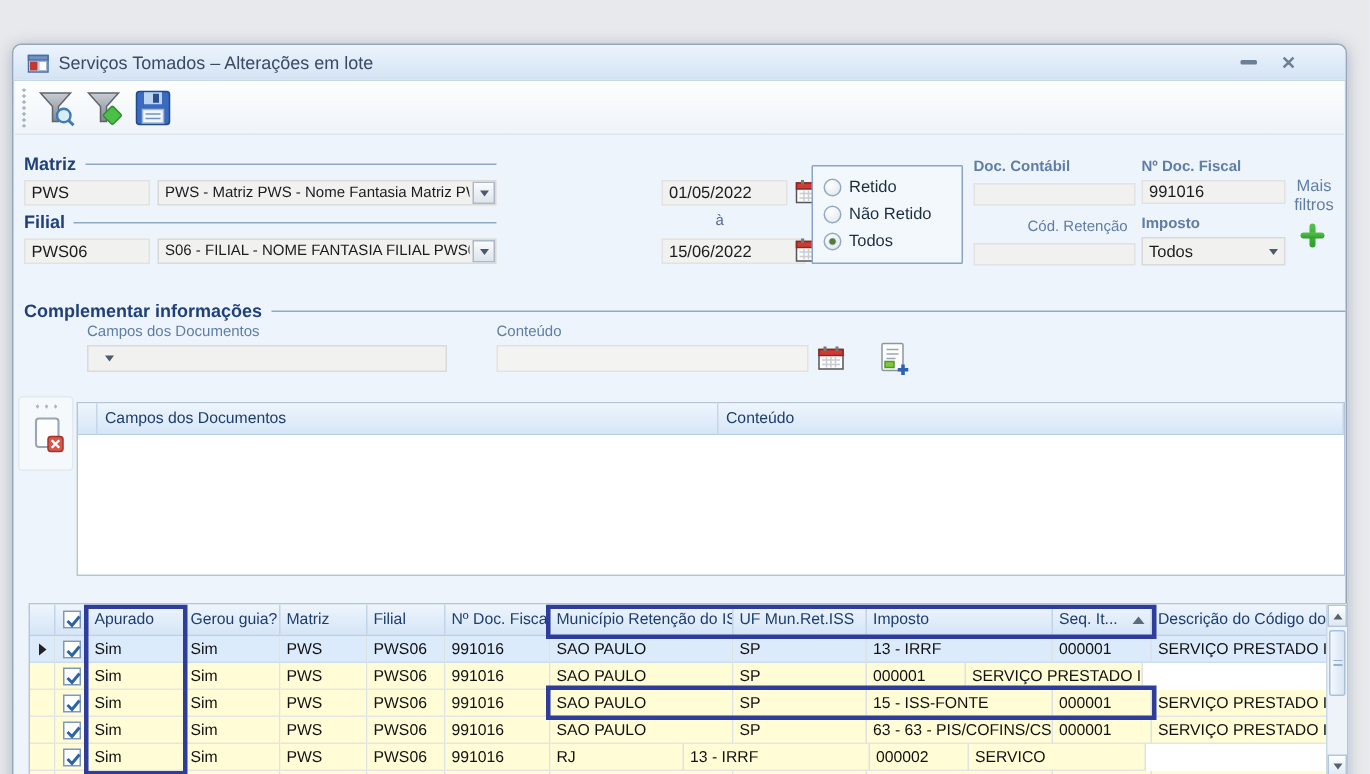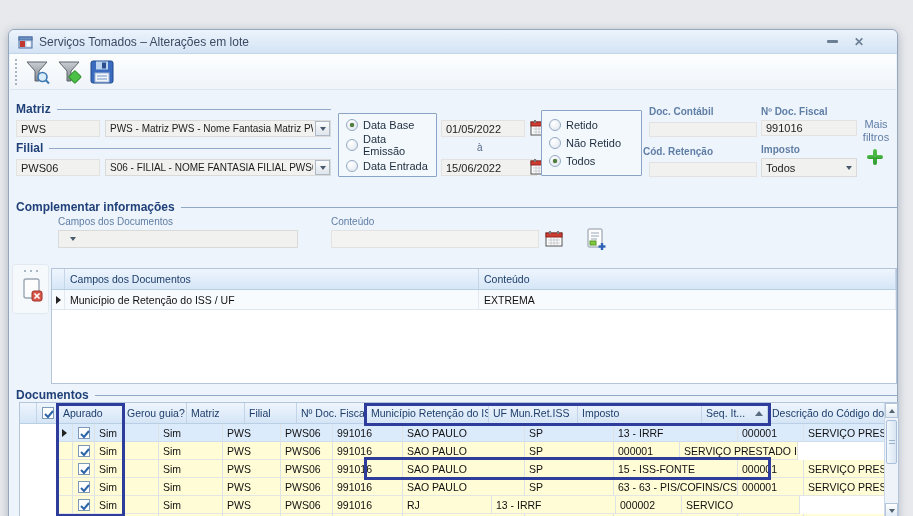--- a/index.html
+++ b/index.html
@@ -87,21 +87,21 @@
   .tri-right { width:0; height:0; border-top:4px solid transparent; border-bottom:4px solid transparent;
     border-left:5px solid #222; }
 
   
   .docgrid { position:absolute; left:10px; top:372px; width:880px; height:131px;
     background:#fff; border:1px solid #b4c5d9; overflow:hidden; }
   .dg-h { display:flex; height:21px; background:linear-gradient(#eef5fd,#d5e5f6);
     border-bottom:1px solid #b9cfe4; width:866px; }
   .dg-h .c { font-size:10.5px; color:#1d3e6b; display:flex; align-items:center; padding:0 4px;
     border-right:1px solid #c3d4e6; overflow:hidden; white-space:nowrap; }
-  .dg-r { display:flex; height:18px; width:866px;padding-left:36px; }
+  .dg-r { display:flex; height:18px; width:866px; }
   .dg-r .c { font-size:10.5px; color:#111; display:flex; align-items:center; padding:0 4px;
     border-right:1px solid #dde2e4; border-bottom:1px solid #e3e6e2; overflow:hidden; white-space:nowrap; }
   .dg-r.sel .c { background:#dcebfc; border-bottom-color:#cdddee; }
   .dg-r.alt .c { background:#fffcd6; }
   .dg-r.partial { height:6px; overflow:hidden; }
   .w-ind { width:17px; flex:none; justify-content:center; padding:0 !important; }
   .w-chk { width:22px; flex:none; justify-content:center; padding:0 !important; }
   .w-apu { width:64px; flex:none; }
   .w-ger { width:64px; flex:none; }
   .w-mat { width:58px; flex:none; }
@@ -217,34 +217,20 @@
       <span class="line"></span>
   </div>
   <div class="fld" style="left:7px; top:129px; width:84px; height:17px;">PWS06</div>
   <div class="combo" style="left:96px; top:129px; width:226px; height:17px;">
     <span class="txt">S06 - FILIAL - NOME FANTASIA FILIAL PWS06</span>
     <span class="dd">
         <span class="dd-arrow"></span>
       </span>
   </div>
 
-  <div class="rbox" style="left:329px; top:83px; width:99px; height:64px;">
-    <label class="radio">
-      <span class="rdot sel"></span>
-      <span>Data Base</span>
-    </label>
-    <label class="radio">
-      <span class="rdot"></span>
-      <span>Data Emissão</span>
-    </label>
-    <label class="radio">
-      <span class="rdot"></span>
-      <span>Data Entrada</span>
-    </label>
-  </div>
   <div class="fld" style="left:432px; top:90px; width:84px; height:17px;">01/05/2022</div>
   <div class="cal-btn" style="left:521px; top:89px;">
     <svg width="18" height="17" viewBox="0 0 18 17">
       <rect x="1" y="3" width="16" height="13" fill="#fdfdfd" stroke="#555"></rect>
       <rect x="1" y="3" width="16" height="4" fill="#cf3b30" stroke="#8e2620"></rect>
       <rect x="4" y="1" width="2" height="3" fill="#777"></rect>
         <rect x="12" y="1" width="2" height="3" fill="#777"></rect>
       <line x1="3" y1="10" x2="15" y2="10" stroke="#c9ccd1"></line>
         <line x1="3" y1="13" x2="15" y2="13" stroke="#c9ccd1"></line>
       <line x1="6" y1="8" x2="6" y2="15" stroke="#c9ccd1"></line>
@@ -278,21 +264,21 @@
       <span>Não Retido</span>
     </label>
     <label class="radio">
       <span class="rdot sel"></span>
       <span>Todos</span>
     </label>
   </div>
 
   <div class="lbl" style="left:640px; top:76px; font-weight:bold;">Doc. Contábil</div>
   <div class="fld" style="left:640px; top:92px; width:108px; height:15px;"></div>
-  <div class="lbl" style="left:634px; top:116px; font-weight:bold;">Cód. Retenção</div>
+  <div class="lbl" style="left:676px; top:116px; font-weight:normal;">Cód. Retenção</div>
   <div class="fld" style="left:640px; top:132px; width:108px; height:15px;"></div>
 
   <div class="lbl" style="left:752px; top:76px; font-weight:bold;">Nº Doc. Fiscal</div>
   <div class="fld" style="left:752px; top:90px; width:96px; height:16px;">991016</div>
   <div class="lbl" style="left:752px; top:114px; font-weight:bold;">Imposto</div>
   <div class="combo" style="left:752px; top:128px; width:96px; height:19px; font-size:11px;">
     <span class="txt">Todos</span>
     <span class="dd" style="border:none; background:transparent;">
         <span class="dd-arrow"></span>
       </span>
@@ -356,33 +342,22 @@
       </svg>
     </div>
   </div>
 
   <div class="midgrid">
     <div class="mg-h">
       <div class="c mw-ind"></div>
       <div class="c mw-campo">Campos dos Documentos</div>
       <div class="c mw-cont">Conteúdo</div>
     </div>
-    <div class="mg-r">
-      <div class="c mw-ind">
-          <span class="tri-right"></span>
-        </div>
-      <div class="c mw-campo">Município de Retenção do ISS / UF</div>
-      <div class="c mw-cont">EXTREMA</div>
-    </div>
-  </div>
-
-  <div class="grp" style="left:7px; top:358px; width:881px;">
-    <span>Documentos</span>
-      <span class="line"></span>
-  </div>
+  </div>
+
 
   <div class="docgrid">
 
     <div class="dg-h">
       <div class="c w-ind"></div>
       <div class="c w-chk">
         <span class="cb">
             <svg width="12" height="12">
               <polyline points="2,6 5,9 10,3" fill="none" stroke="#2d64a8" stroke-width="2"></polyline>
             </svg>

